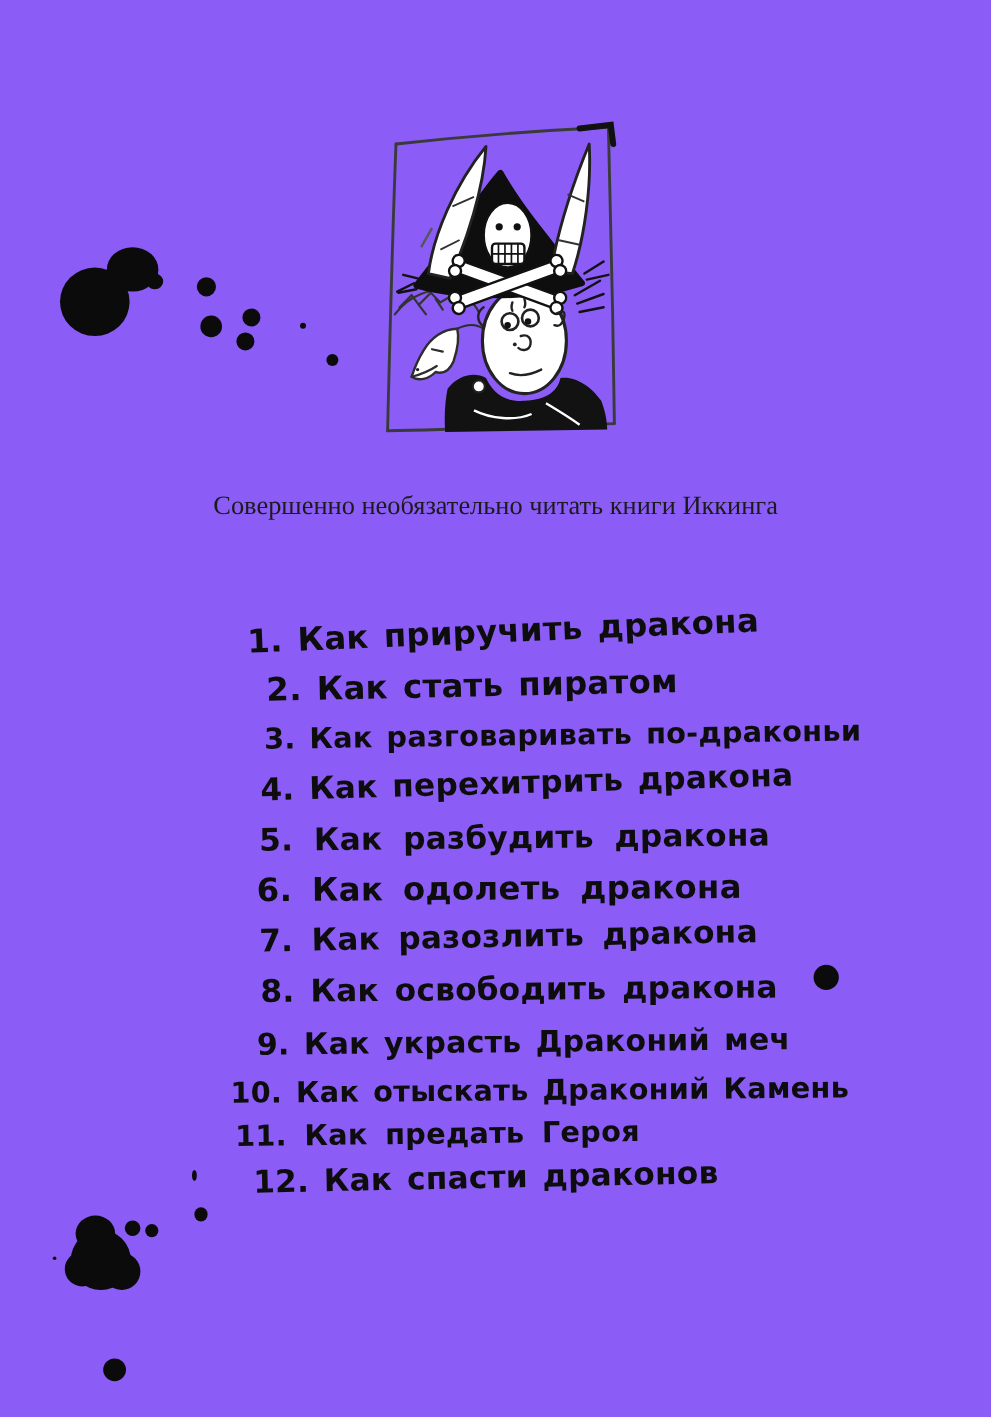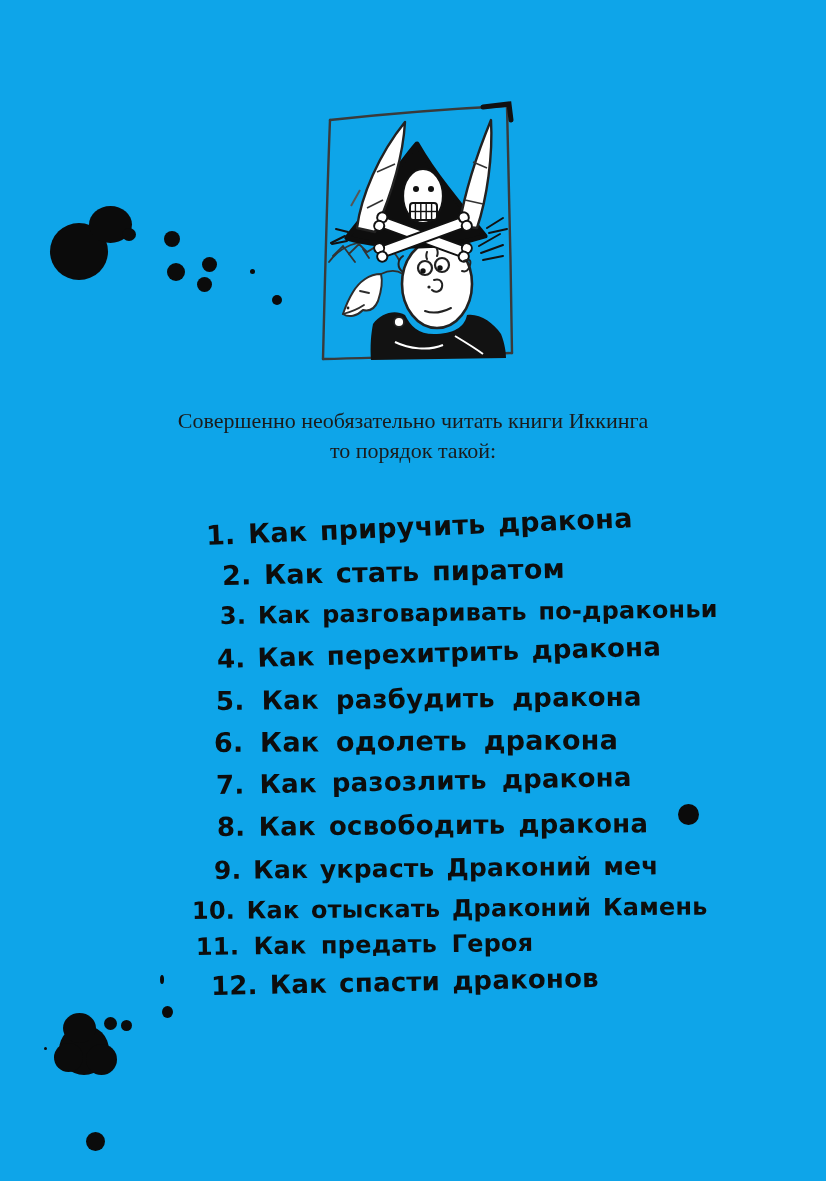--- a/index.html
+++ b/index.html
@@ -1,19 +1,19 @@
 <!DOCTYPE html>
 <html><head>
 <meta charset="utf-8">
 <style>
   html,body{margin:0;padding:0;background:#ffffff;}
   #page{
     position:relative;
     width:826px;height:1181px;
-    background:#0ea5e9;
+    background:#8b5cf6;
     overflow:hidden;
     font-family:"Liberation Serif", serif;
   }
   
   .blot{position:absolute;background:#0b0b0b;border-radius:50%;}
   
   #sketch{position:absolute;left:315px;top:96px;width:208px;height:270px;}
   
   #intro{
     position:absolute;left:0;top:406px;width:826px;
@@ -172,21 +172,20 @@
       <path d="M119,184 C125,182 128,186 127,191 C126,196 120,197 117,194"></path>
       <path d="M110,215 C118,218 128,216 136,212"></path>
       <path d="M149,165 q8,-4 6,4 q-2,8 -8,6"></path>
       <path d="M88,160 c-6,4 -6,12 0,16"></path>
     </g>
     <circle cx="114" cy="191" r="1.6" fill="#222"></circle>
   </svg>
 
   <div id="intro">
     <div>Совершенно необязательно читать книги Иккинга</div>
-    <div>то порядок такой:</div>
   </div>
 
   <div id="booklist">
     <div class="li">1. Как приручить дракона</div>
     <div class="li">2. Как стать пиратом</div>
     <div class="li">3. Как разговаривать по-драконьи</div>
     <div class="li">4. Как перехитрить дракона</div>
     <div class="li">5. Как разбудить дракона</div>
     <div class="li">6. Как одолеть дракона</div>
     <div class="li">7. Как разозлить дракона</div>

